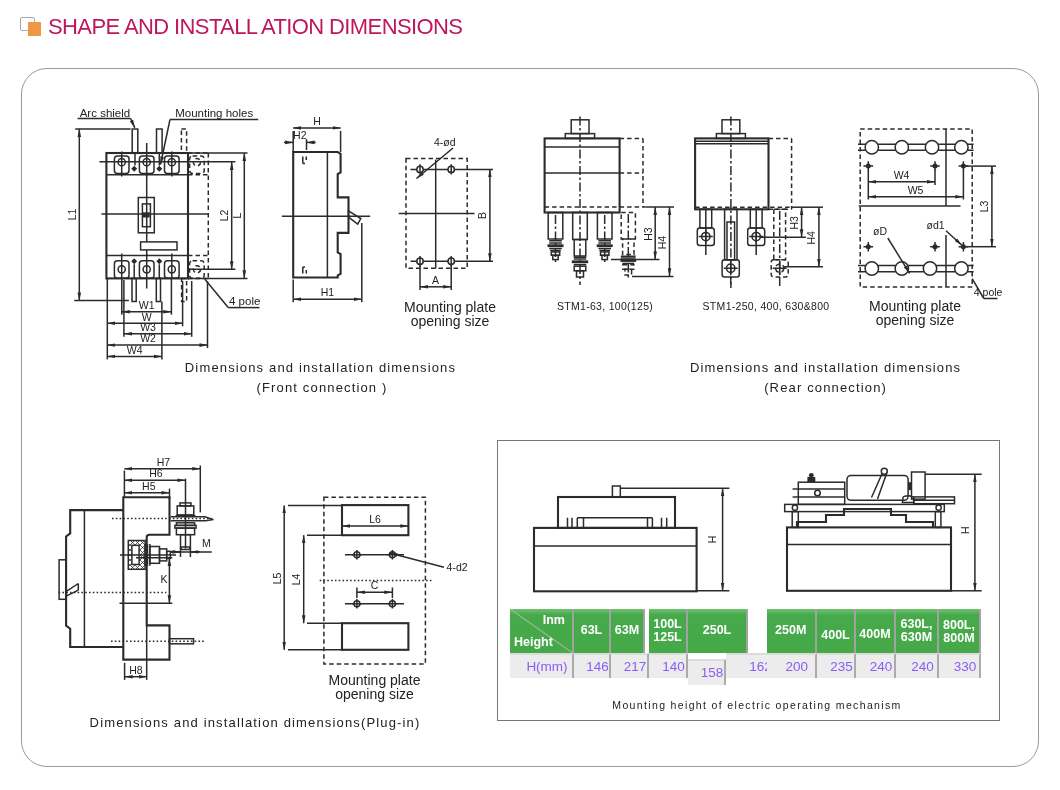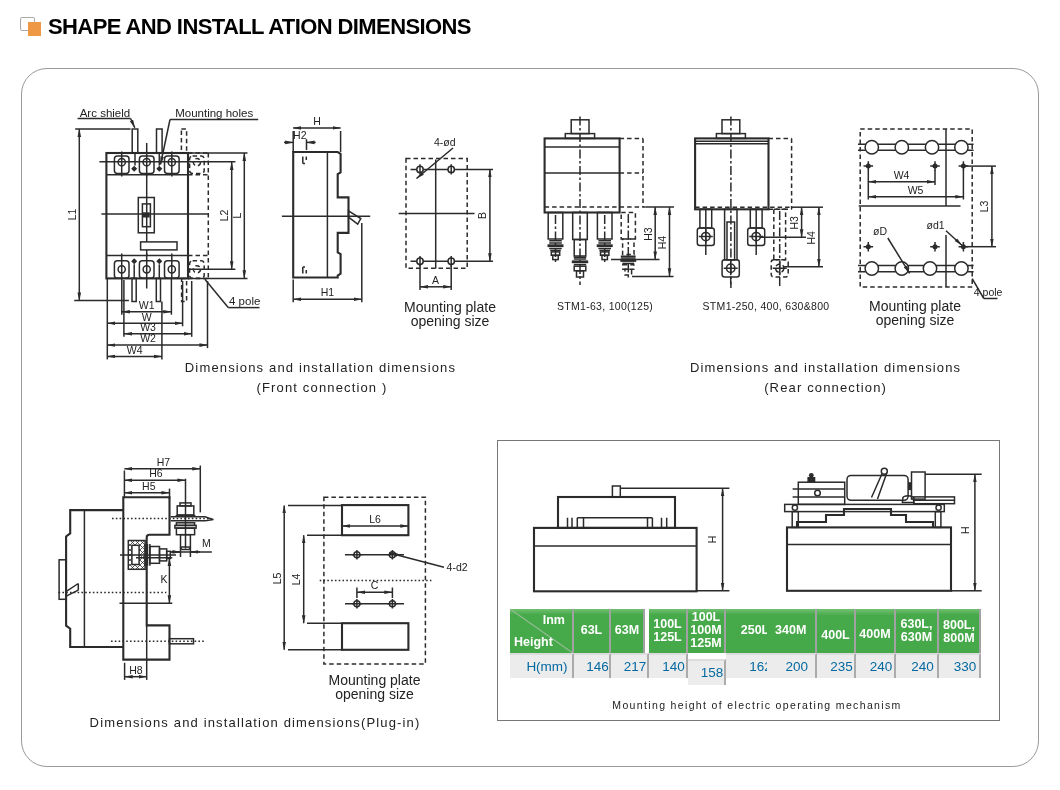--- a/index.html
+++ b/index.html
@@ -1,34 +1,34 @@
 <!DOCTYPE html>
 <html><head>
 <meta charset="utf-8">
 <style>
 html,body{margin:0;padding:0;background:#fff;width:1060px;height:790px;overflow:hidden;
 font-family:"Liberation Sans",sans-serif;}
-#title{position:absolute;left:48px;top:14px;font-size:22px;font-weight:bold;color:#000000;letter-spacing:-0.6px;}
+#title{position:absolute;left:48px;top:14px;font-size:22px;font-weight:normal;color:#be185d;letter-spacing:-0.6px;}
 #ic1{position:absolute;left:20px;top:17px;width:13px;height:12px;border:1.5px solid #a9a9a9;border-radius:2px;background:#fff;}
 #ic2{position:absolute;left:27.5px;top:22px;width:13.5px;height:13.5px;background:#ee9745;}
 #frame{position:absolute;left:21px;top:68px;width:1016px;height:697px;border:1px solid #9a9a9a;border-radius:26px;}
 #hbox{position:absolute;left:497px;top:440px;width:501px;height:279px;border:1px solid #777;}
 svg{position:absolute;left:0;top:0;}
 .s{stroke:#2b2b2b;stroke-width:1.5;fill:none;}
 .s2{stroke:#2b2b2b;stroke-width:2.1;fill:none;}
 .f{fill:#2b2b2b;}
 .d{stroke-dasharray:4.5,3;}
 .cl{stroke-dasharray:9,2.5,2.5,2.5;}
 .dot{stroke-dasharray:1.6,2.2;}
 text{fill:#222;font-family:"Liberation Sans",sans-serif;font-size:10.5px;}
 .tl{font-size:11.5px;}
 .tc{font-size:13px;letter-spacing:1.15px;}
 .tb{font-size:14px;}
 .hc{position:absolute;background:linear-gradient(to bottom,#71c071 0%,#47aa4a 13%,#45a849 100%);color:#fff;font-weight:bold;font-size:12.5px;text-align:center;box-sizing:border-box;border-right:2px solid #a2a2a2;display:flex;align-items:center;justify-content:center;line-height:13px;white-space:pre;}
-.dc{position:absolute;background:#ececec;border-top:2px solid #dcdcdc;color:#0369a1;font-size:13.5px;text-align:center;box-sizing:border-box;border-right:2px solid #ababab;display:flex;align-items:center;justify-content:center;padding-left:12px;}
+.dc{position:absolute;background:#ececec;border-top:2px solid #dcdcdc;color:#8b5cf6;font-size:13.5px;text-align:center;box-sizing:border-box;border-right:2px solid #ababab;display:flex;align-items:center;justify-content:center;padding-left:12px;}
 </style>
 </head>
 <body>
 <div id="ic1"></div>
 <div id="ic2"></div>
 <div id="title">SHAPE AND INSTALL ATION DIMENSIONS</div>
 <div id="frame"></div>
 <div id="hbox"></div>
 <div class="hc" style="left:510px;top:609px;width:64px;height:43.5px"><svg width="64" height="43.5" style="position:absolute;left:0;top:0">
       <line x1="0" y1="0" x2="62" y2="43.5" stroke="#8fbb8f" stroke-width="1.3"></line>
@@ -38,23 +38,23 @@
 <div class="dc" style="left:574px;top:652.5px;width:37px;height:25.5px">146</div>
 <div class="hc" style="left:611px;top:609px;width:34px;height:43.5px">63M</div>
 <div class="dc" style="left:611px;top:652.5px;width:38px;height:25.5px">217</div>
 <div class="hc" style="left:649px;top:609px;width:39px;height:43.5px">100L
 125L</div>
 <div class="dc" style="left:649px;top:652.5px;width:39px;height:25.5px">140</div>
 <div class="hc" style="left:688px;top:609px;width:38px;height:43.5px">100L
 100M
 125M</div>
 <div class="dc" style="left:688px;top:659px;width:38px;height:25.5px">158</div>
-<div class="hc" style="left:726px;top:609px;width:60px;height:43.5px">250L</div>
+<div class="hc" style="left:688px;top:609px;width:60px;height:43.5px">250L</div>
 <div class="dc" style="left:726px;top:652.5px;width:59px;height:25.5px">162</div>
-<div class="hc" style="left:766.5px;top:609px;width:50.5px;height:43.5px">340M</div>
+<div class="hc" style="left:766.5px;top:609px;width:50.5px;height:43.5px">250M</div>
 <div class="dc" style="left:766.5px;top:652.5px;width:50.5px;height:25.5px">200</div>
 <div class="hc" style="left:817px;top:609px;width:39px;height:52px">400L</div>
 <div class="dc" style="left:817px;top:652.5px;width:39px;height:25.5px">235</div>
 <div class="hc" style="left:856px;top:609px;width:40px;height:50px">400M</div>
 <div class="dc" style="left:856px;top:652.5px;width:40px;height:25.5px">240</div>
 <div class="hc" style="left:896px;top:609px;width:43px;height:43.5px">630L,
 630M</div>
 <div class="dc" style="left:896px;top:652.5px;width:43px;height:25.5px">240</div>
 <div class="hc" style="left:939px;top:609px;width:42px;height:45px">800L,
 800M</div>

